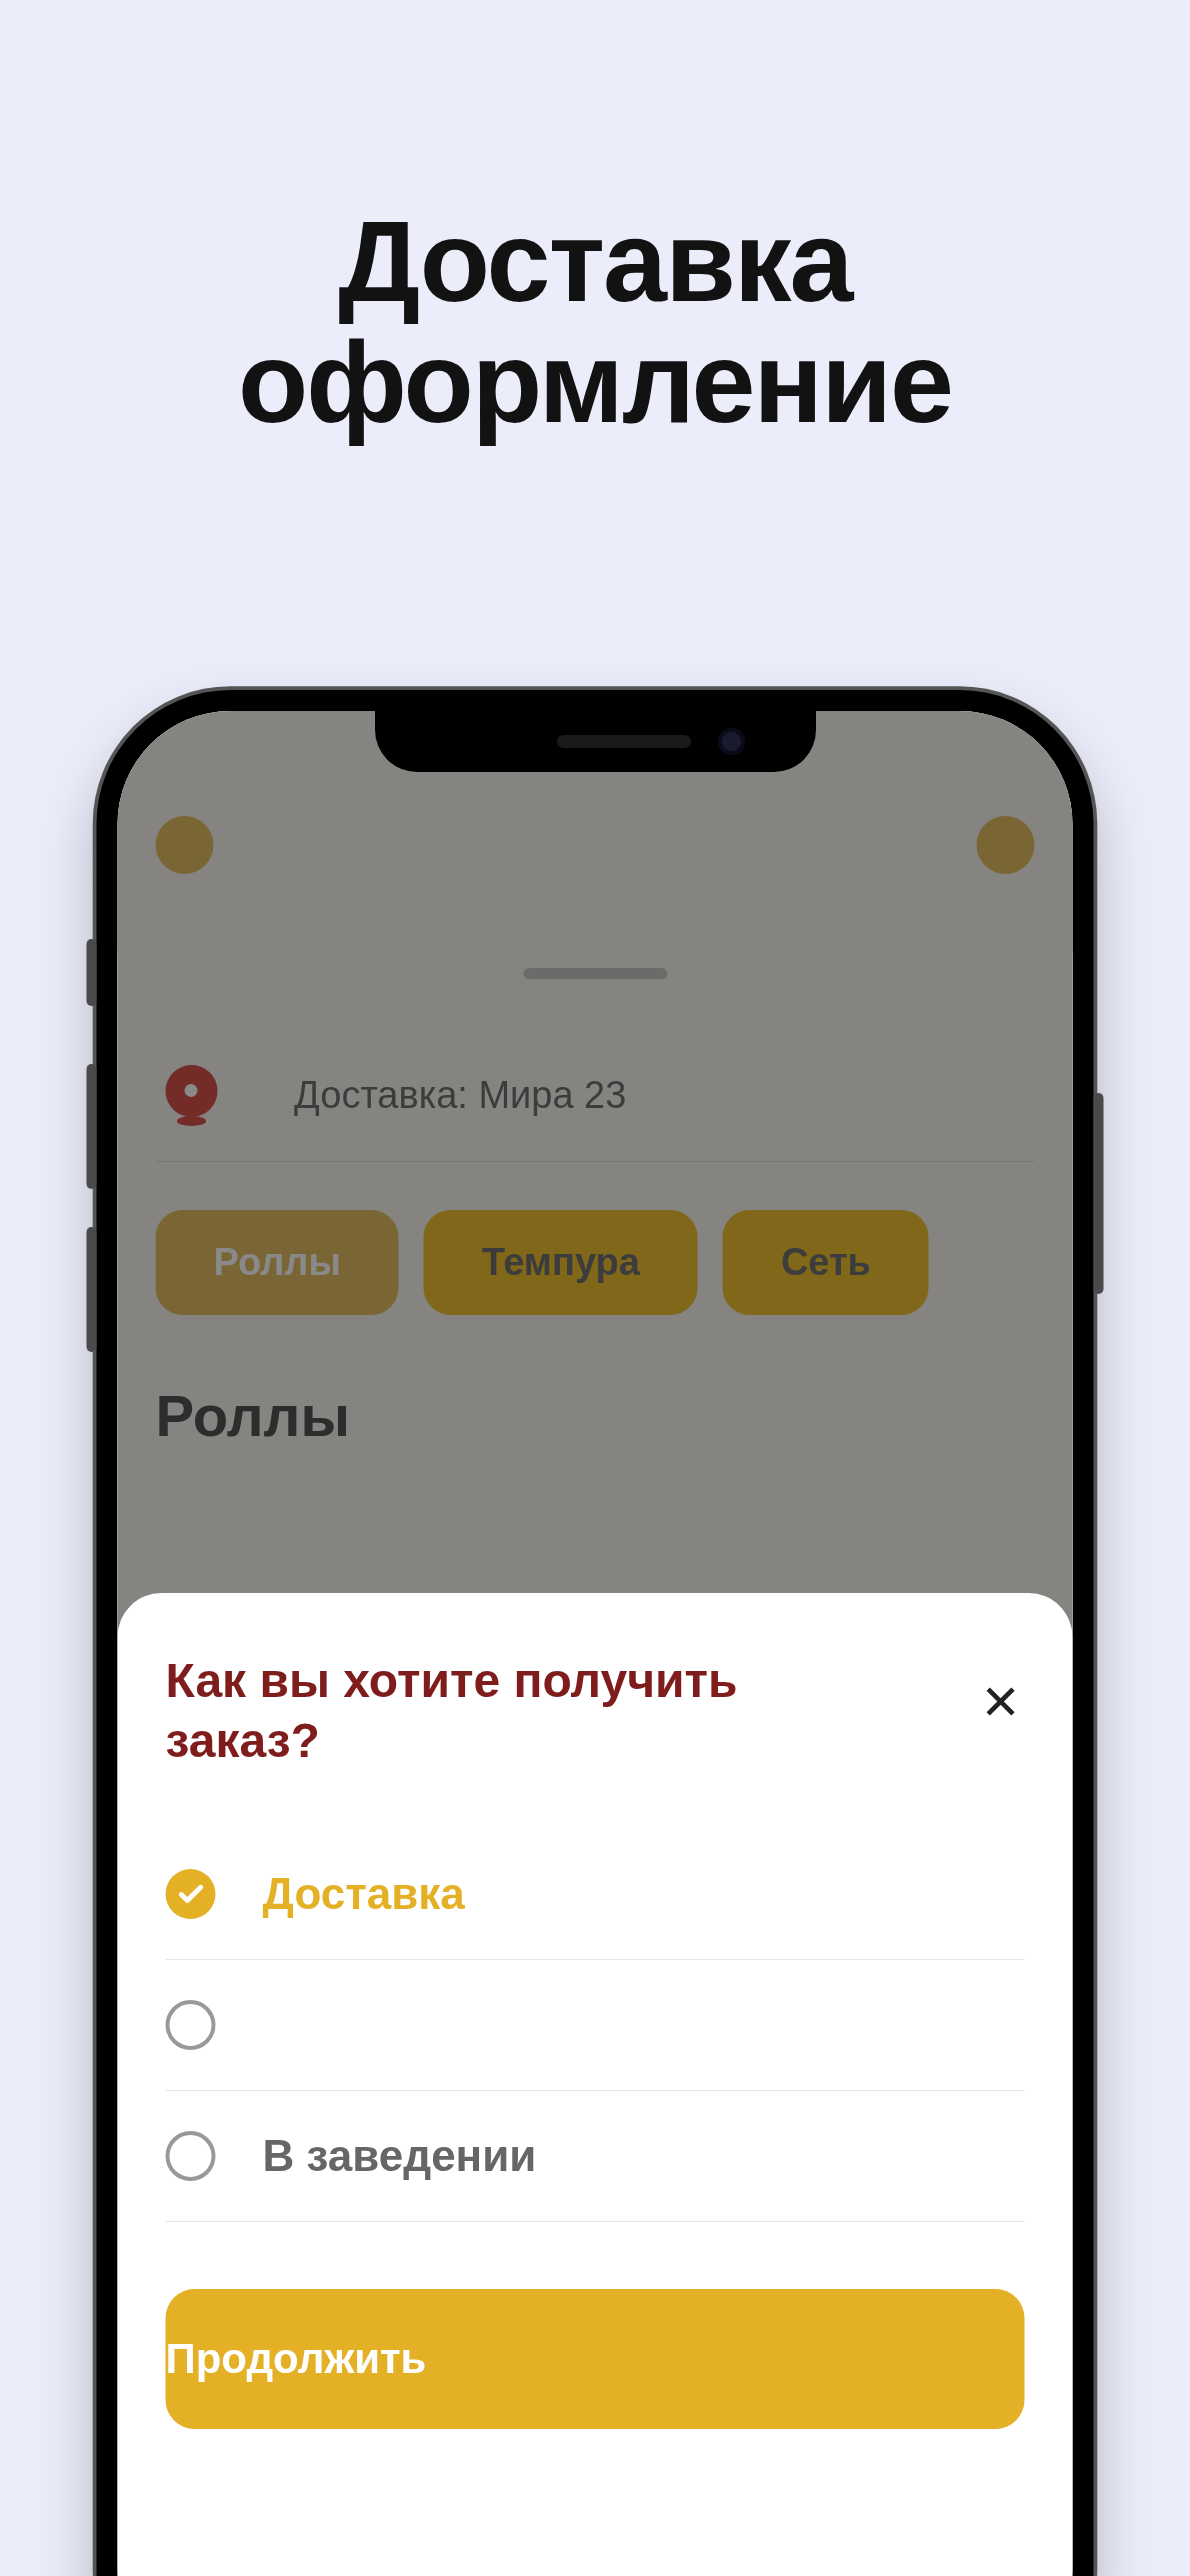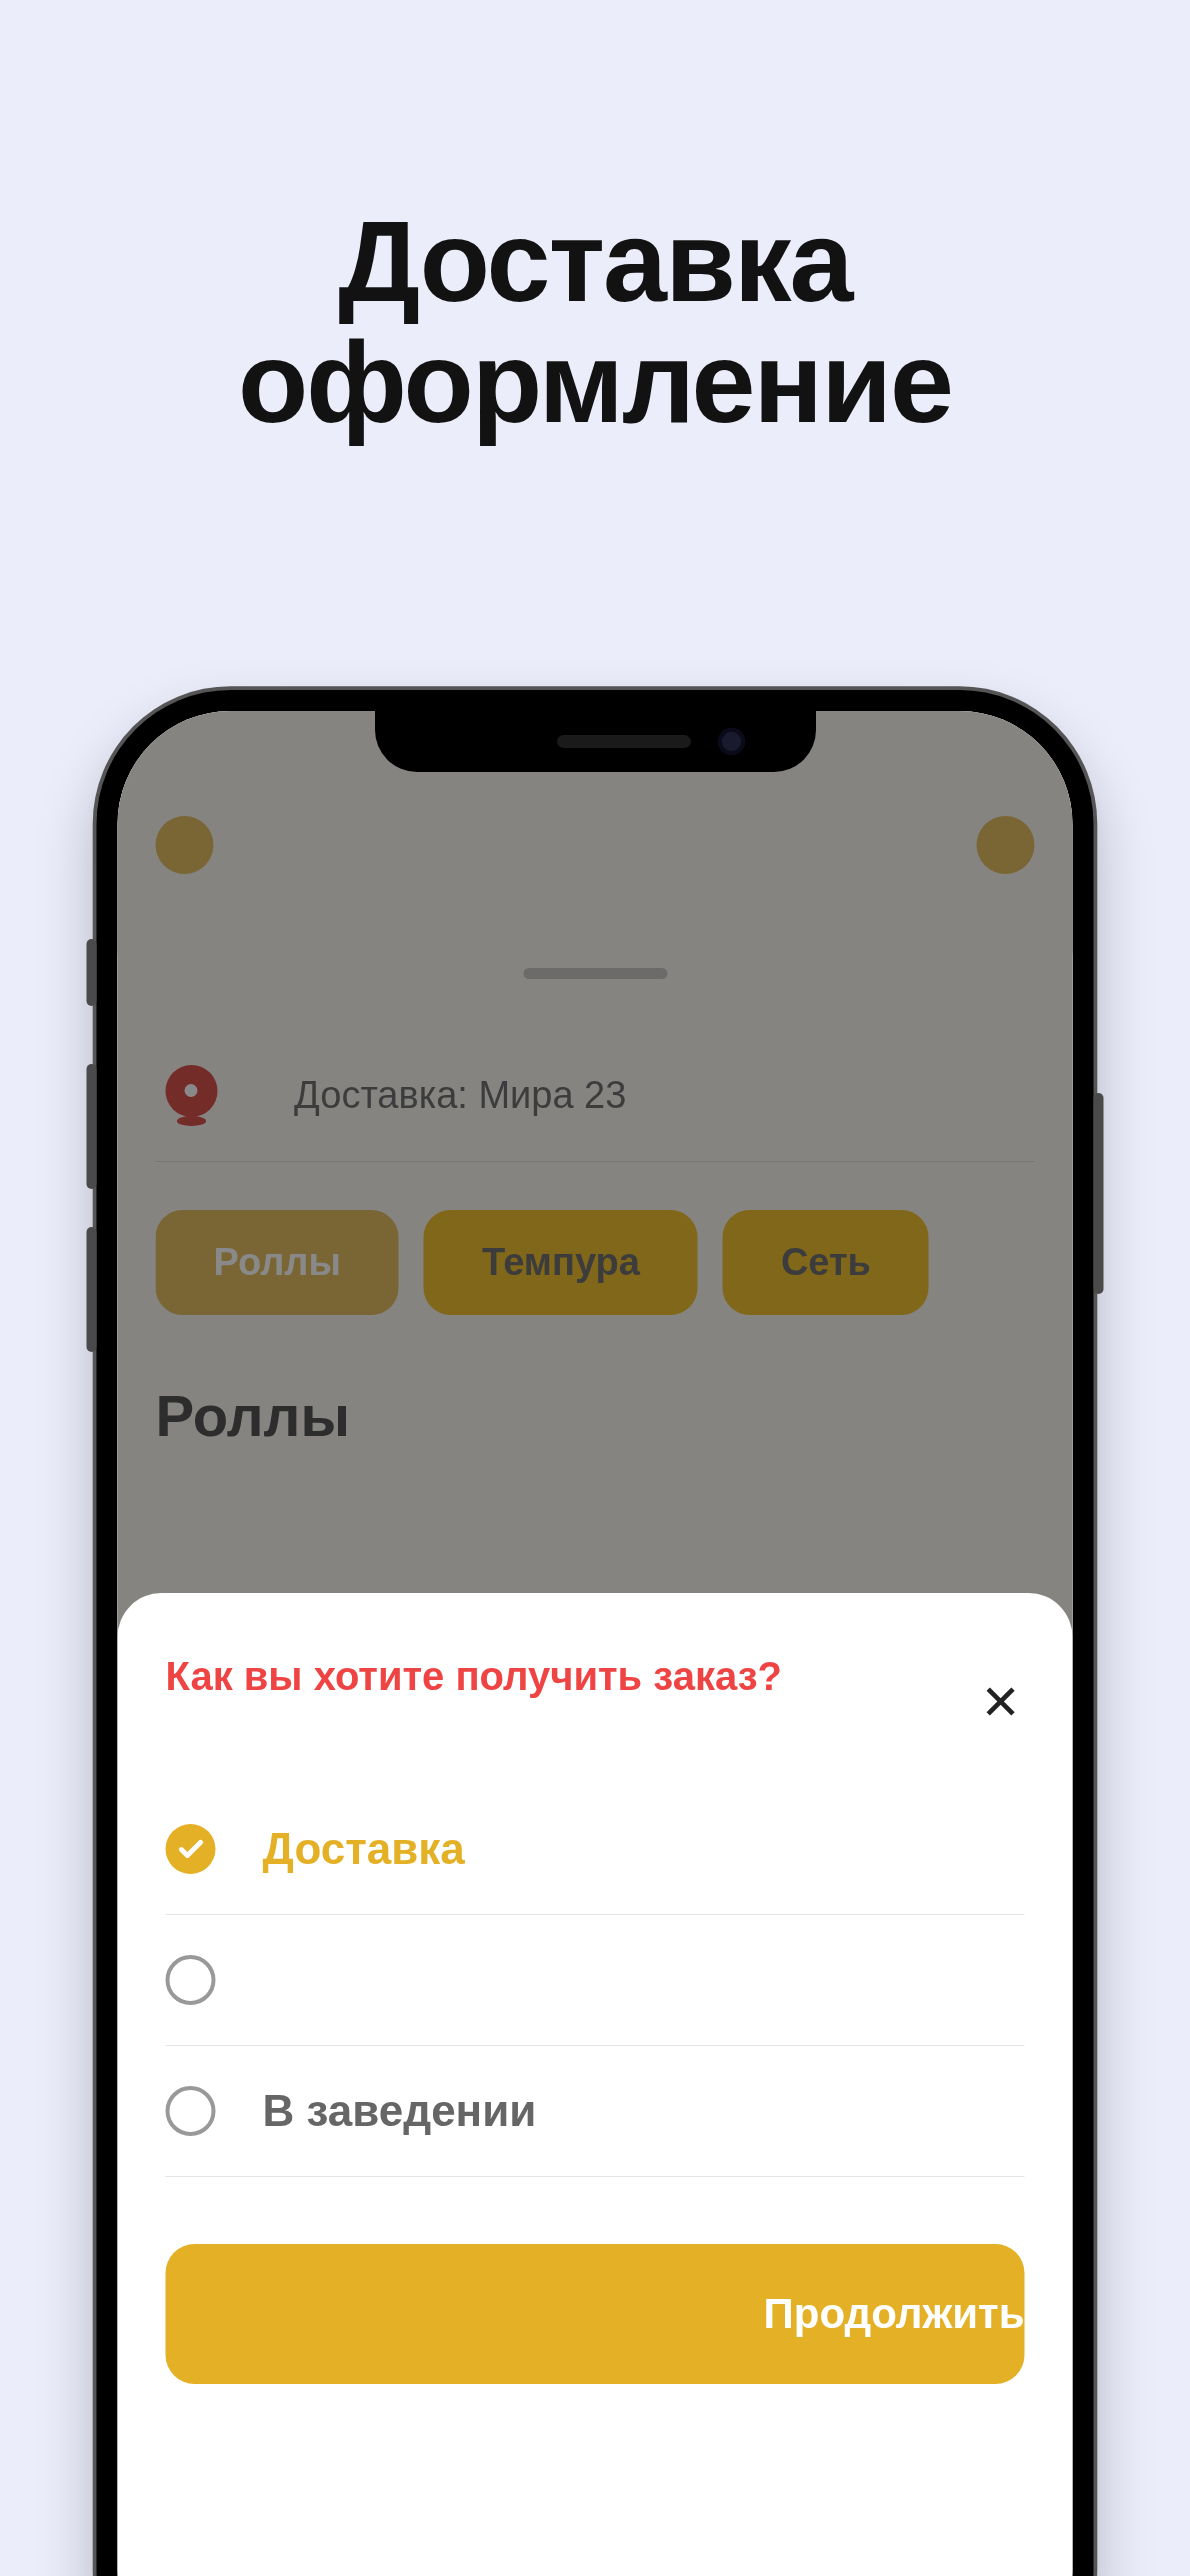--- a/index.html
+++ b/index.html
@@ -193,23 +193,23 @@
     border-top-right-radius: 44px;
     z-index: 20;
     padding: 58px 48px 0 48px;
   }
   .modal-head {
     display:flex; justify-content:space-between; align-items:flex-start;
     gap: 29px;
     margin-bottom: 58px;
   }
   .modal-title {
-    font-size: 40px;
+    font-size: 48px;
     font-weight: 800;
-    color: #ef4444;
+    color: #7f1d1d;
     line-height: 1.25;
     max-width: 690px;
   }
   .close-btn {
     width: 48px; height: 48px;
     display:flex; align-items:center; justify-content:center;
     font-size: 48px; color:#222; font-weight:400;
     margin-top: 27px;
   }
 
@@ -233,21 +233,21 @@
   .opt-label { font-size: 44px; font-weight:600; color:#666;margin-left:12px; }
   .option.selected .opt-label { color: #e4b025; }
 
   .continue-btn {
     margin-top: 67px;
     width: 100%;
     background: #e4b025;
     color: #fff;
     font-size: 42px;
     font-weight: 600;
-    text-align:right;
+    text-align:left;
     padding: 46px 0;
     border-radius: 29px;
   }
 </style>
 </head>
 <body>
 
 <div class="promo-title">
   <div>Доставка</div>
   <div>оформление</div>

